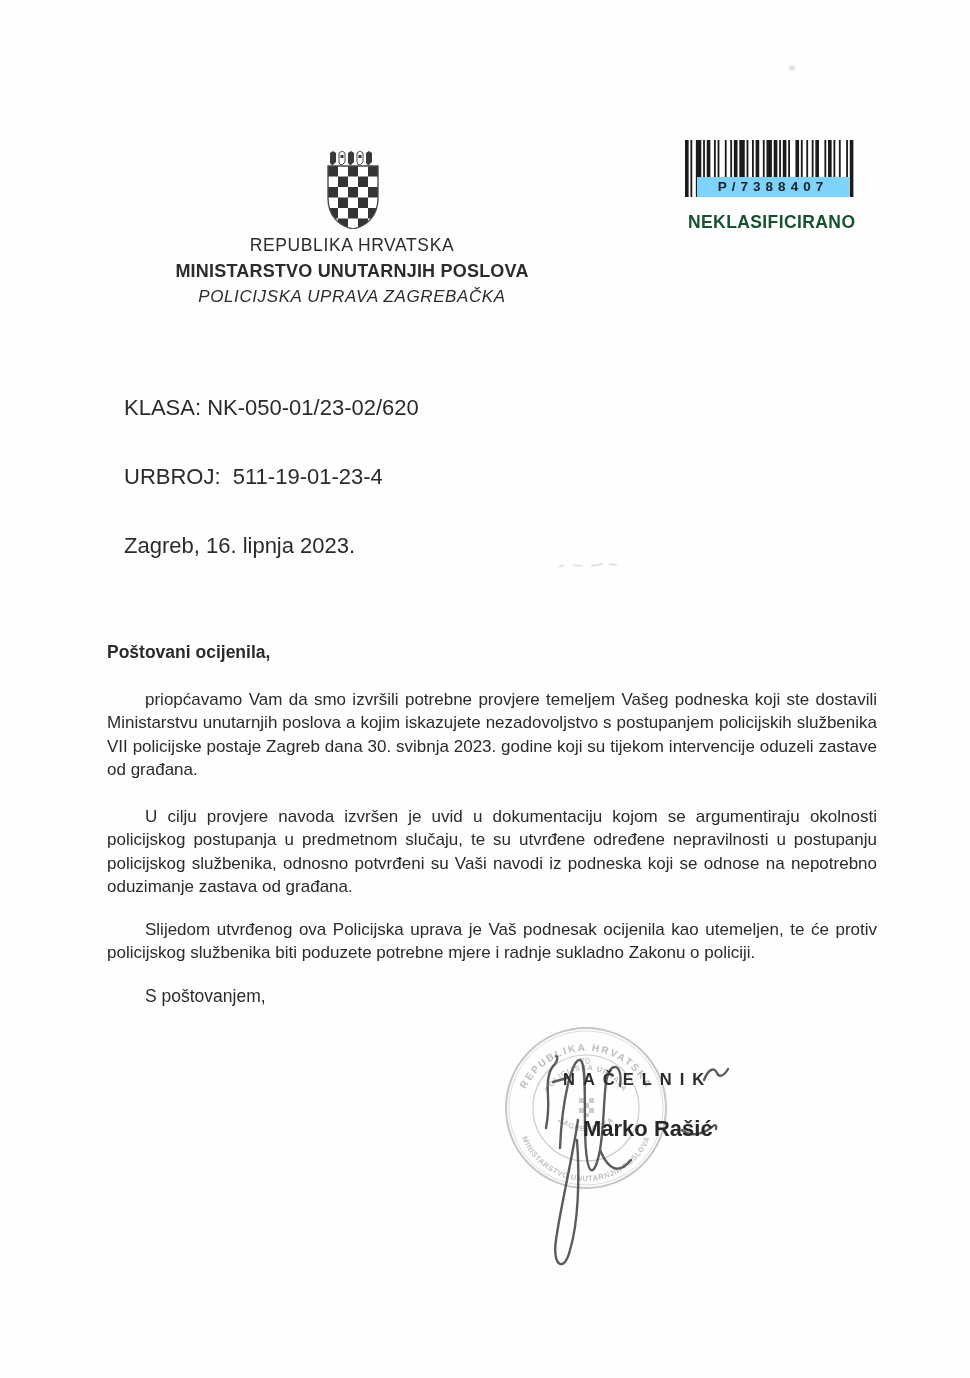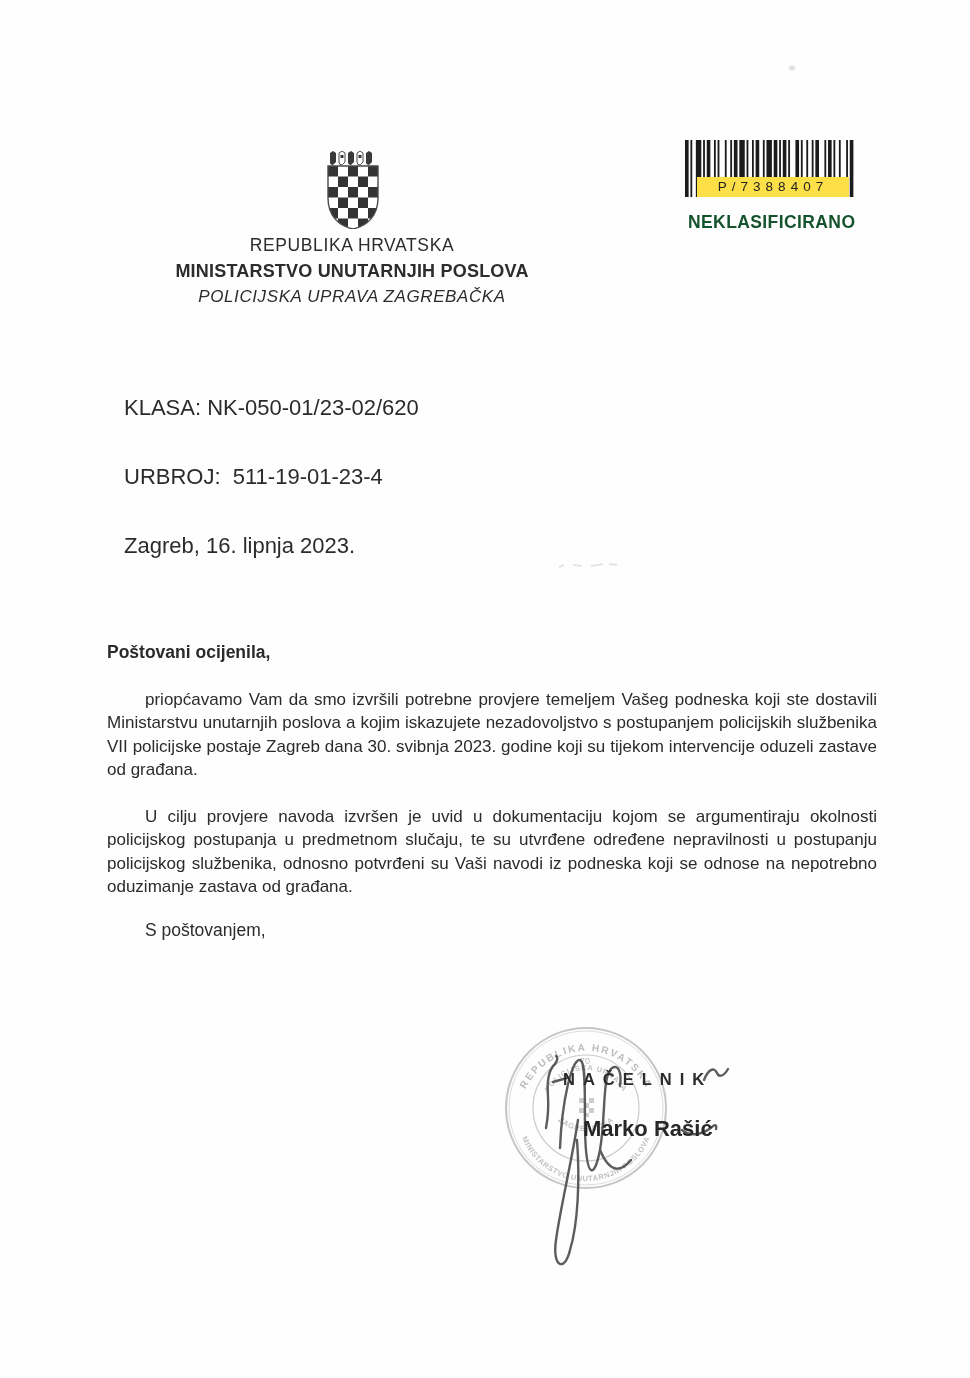--- a/index.html
+++ b/index.html
@@ -14,21 +14,21 @@
   
   .letterhead{left:92px; top:233px; width:520px; text-align:center; color:#2c2c2c;}
   .lh1{font-size:17.5px; letter-spacing:.6px; line-height:25px;}
   .lh2{font-size:18px; font-weight:bold; letter-spacing:.2px; line-height:26px;}
   .lh3{font-size:17px; letter-spacing:.6px; line-height:26px;font-style:italic;}
 
   
   .barcode{left:685px; top:140px; width:172px; height:57px;}
   .barcode-text{
     position:absolute; left:12px; right:8px; top:37px; height:20px;
-    background:#fde047; font-size:13.5px; font-weight:normal; letter-spacing:5px;
+    background:#7dd3fc; font-size:13.5px; font-weight:bold; letter-spacing:5px;
     text-align:center; line-height:20px; color:#222; white-space:nowrap;
   }
   .classification{
     left:688px; top:212px; font-size:17.5px; font-weight:bold; letter-spacing:.4px; color:#14532d;
   }
 
   
   .refblock{left:124px; top:350px; font-size:22px; line-height:23px; color:#2b2b2b; white-space:pre;}
 
   
@@ -156,20 +156,21 @@
         <path d="M28,9 l9,1"></path>
         <path d="M46,10 l12,-2"></path>
         <path d="M64,8 l8,1"></path>
     </g>
   </svg>
 
   <div class="abs body">
     <div class="salutation">Poštovani ocijenila,</div>
     <p>priopćavamo Vam da smo izvršili potrebne provjere temeljem Vašeg podneska koji ste dostavili Ministarstvu unutarnjih poslova a kojim iskazujete nezadovoljstvo s postupanjem policijskih službenika VII policijske postaje Zagreb dana 30. svibnja 2023. godine koji su tijekom intervencije oduzeli zastave od građana.</p>
     <p>U cilju provjere navoda izvršen je uvid u dokumentaciju kojom se argumentiraju okolnosti policijskog postupanja u predmetnom slučaju, te su utvrđene određene nepravilnosti u postupanju policijskog službenika, odnosno potvrđeni su Vaši navodi iz podneska koji se odnose na nepotrebno oduzimanje zastava od građana.</p>
+    <p class="p3">Slijedom utvrđenog ova Policijska uprava je Vaš podnesak ocijenila kao utemeljen, te će protiv policijskog službenika biti poduzete potrebne mjere i radnje sukladno Zakonu o policiji.</p>
     <div class="closing">S poštovanjem,</div>
   </div>
 
   <svg class="abs sig-svg" width="320" height="290" viewBox="0 0 320 290">
     <defs>
       <path id="arcTopOuter" d="M 59,118 A 67,67 0 0 1 193,118"></path>
       <path id="arcBottomOuter" d="M 57,112 A 69,69 0 0 0 195,112"></path>
       <path id="arcTopInner" d="M 84,112 A 42,42 0 0 1 168,112"></path>
       <path id="arcBottomInner" d="M 86,102 A 42,42 0 0 0 166,102"></path>
     </defs>

